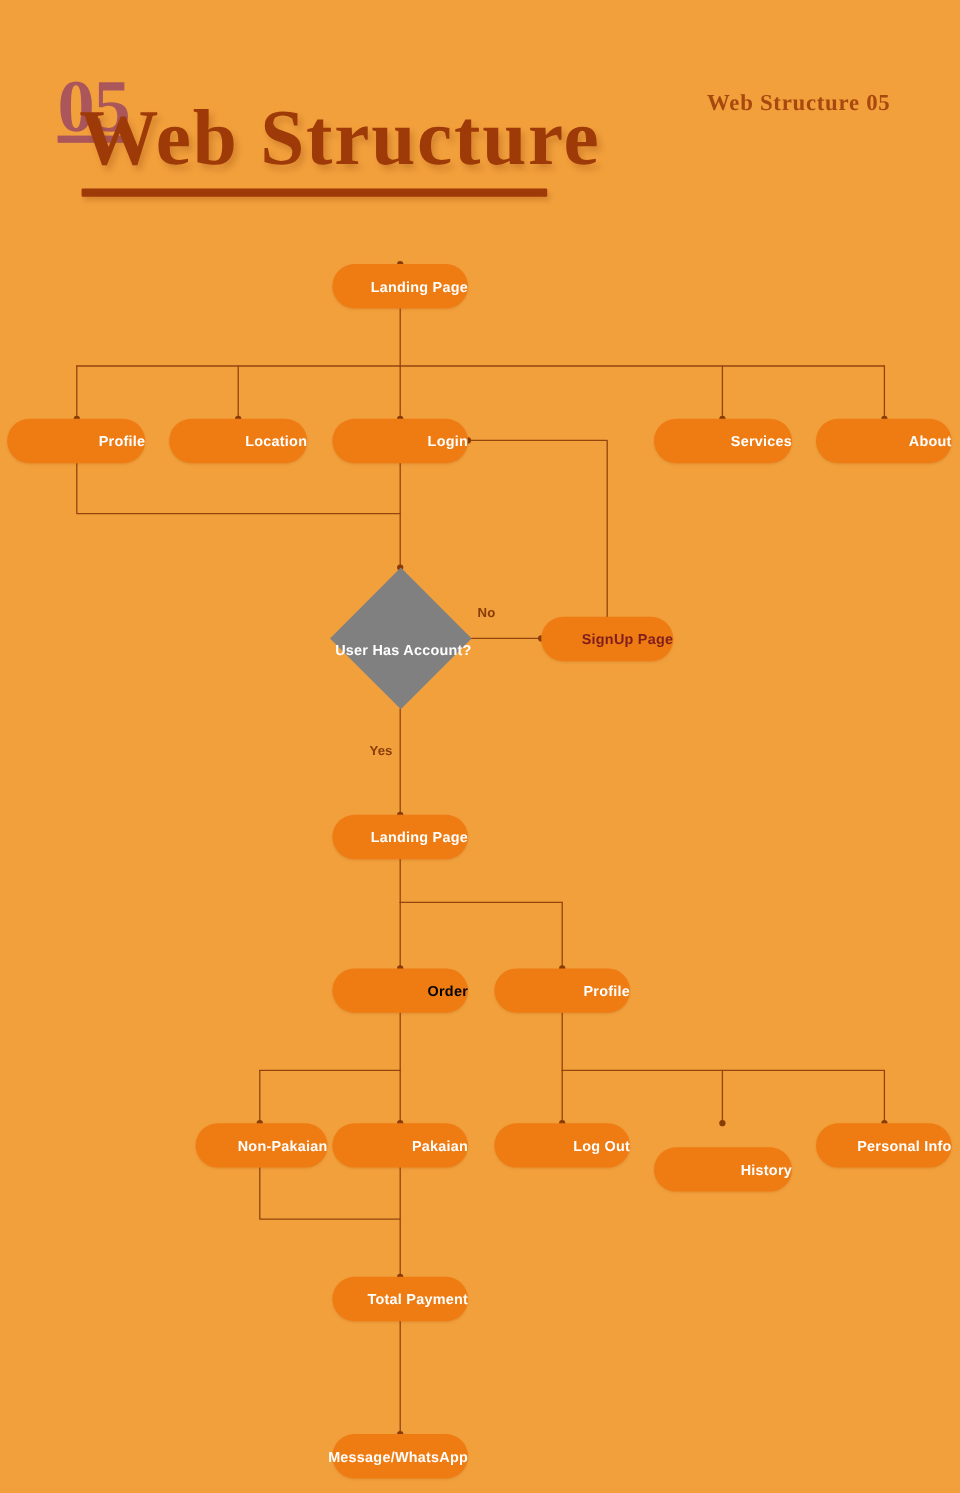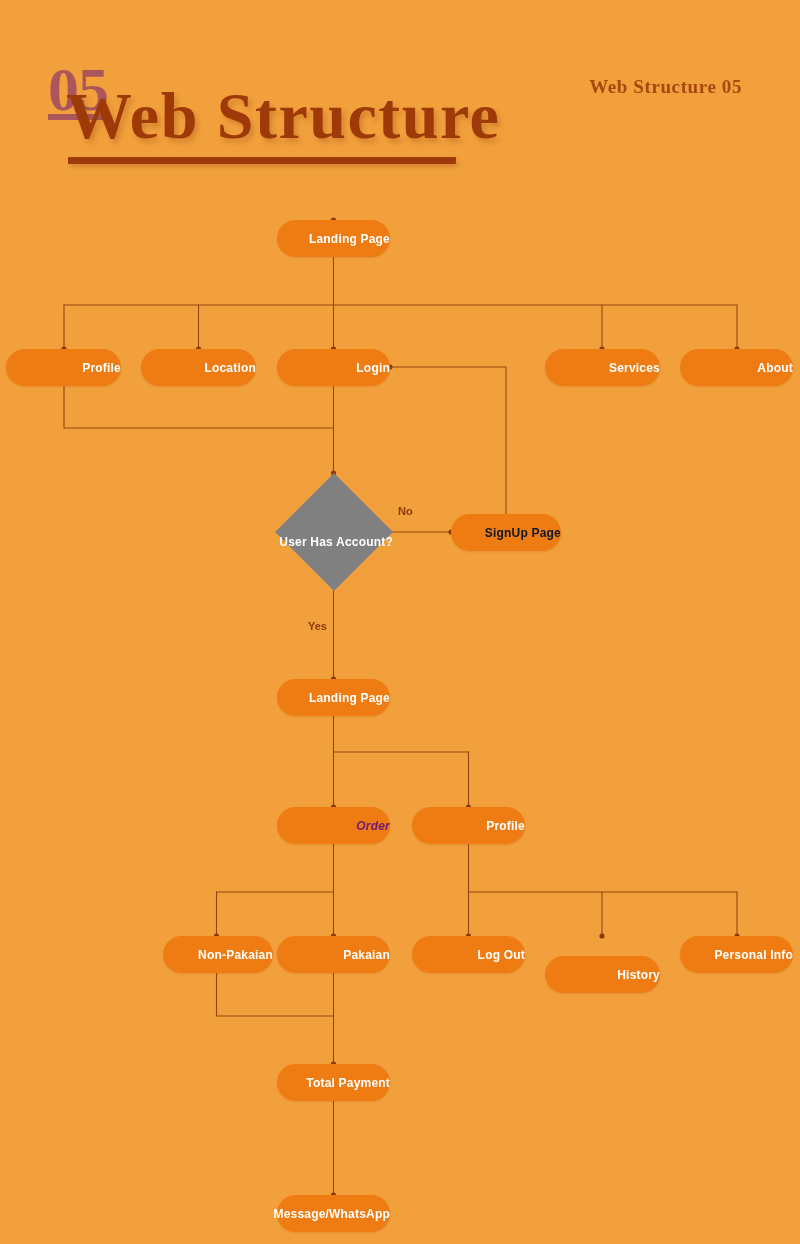--- a/index.html
+++ b/index.html
@@ -219,27 +219,27 @@
     </div>
     <div class="node" style="left: 680px; top: 349px; width: 113px; height: 37px; background: rgb(239, 124, 18); color: rgb(255, 255, 255);">
       <span>About</span>
     </div>
     <div class="node decision" style="left: 275px; top: 473px; width: 118px; height: 118px;">
       <svg class="diamond-shape" viewBox="0 0 100 100" preserveAspectRatio="none">
         <polygon points="50,0 100,50 50,100 0,50" fill="#808080"></polygon>
       </svg>
       <span class="diamond-label" style="color: rgb(255, 255, 255);">User Has Account?</span>
     </div>
-    <div class="node" style="left: 451px; top: 514px; width: 110px; height: 37px; background: rgb(239, 124, 18); color: #0f172a;">
+    <div class="node" style="left: 451px; top: 514px; width: 110px; height: 37px; background: rgb(239, 124, 18); color: #7f1d1d;">
       <span>SignUp Page</span>
     </div>
     <div class="node" style="left: 277px; top: 679px; width: 113px; height: 37px; background: rgb(239, 124, 18); color: rgb(255, 255, 255);">
       <span>Landing Page</span>
     </div>
-    <div class="node" style="left: 277px; top: 807px; width: 113px; height: 37px; background: rgb(239, 124, 18); color: #701a75; font-style: italic;">
+    <div class="node" style="left: 277px; top: 807px; width: 113px; height: 37px; background: rgb(239, 124, 18); color: #000000;">
       <span>Order</span>
     </div>
     <div class="node" style="left: 412px; top: 807px; width: 113px; height: 37px; background: rgb(239, 124, 18); color: rgb(255, 255, 255);">
       <span>Profile</span>
     </div>
     <div class="node" style="left: 163px; top: 936px; width: 110px; height: 37px; background: rgb(239, 124, 18); color: rgb(255, 255, 255);">
       <span>Non-Pakaian</span>
     </div>
     <div class="node" style="left: 277px; top: 936px; width: 113px; height: 37px; background: rgb(239, 124, 18); color: rgb(255, 255, 255);">
       <span>Pakaian</span>

